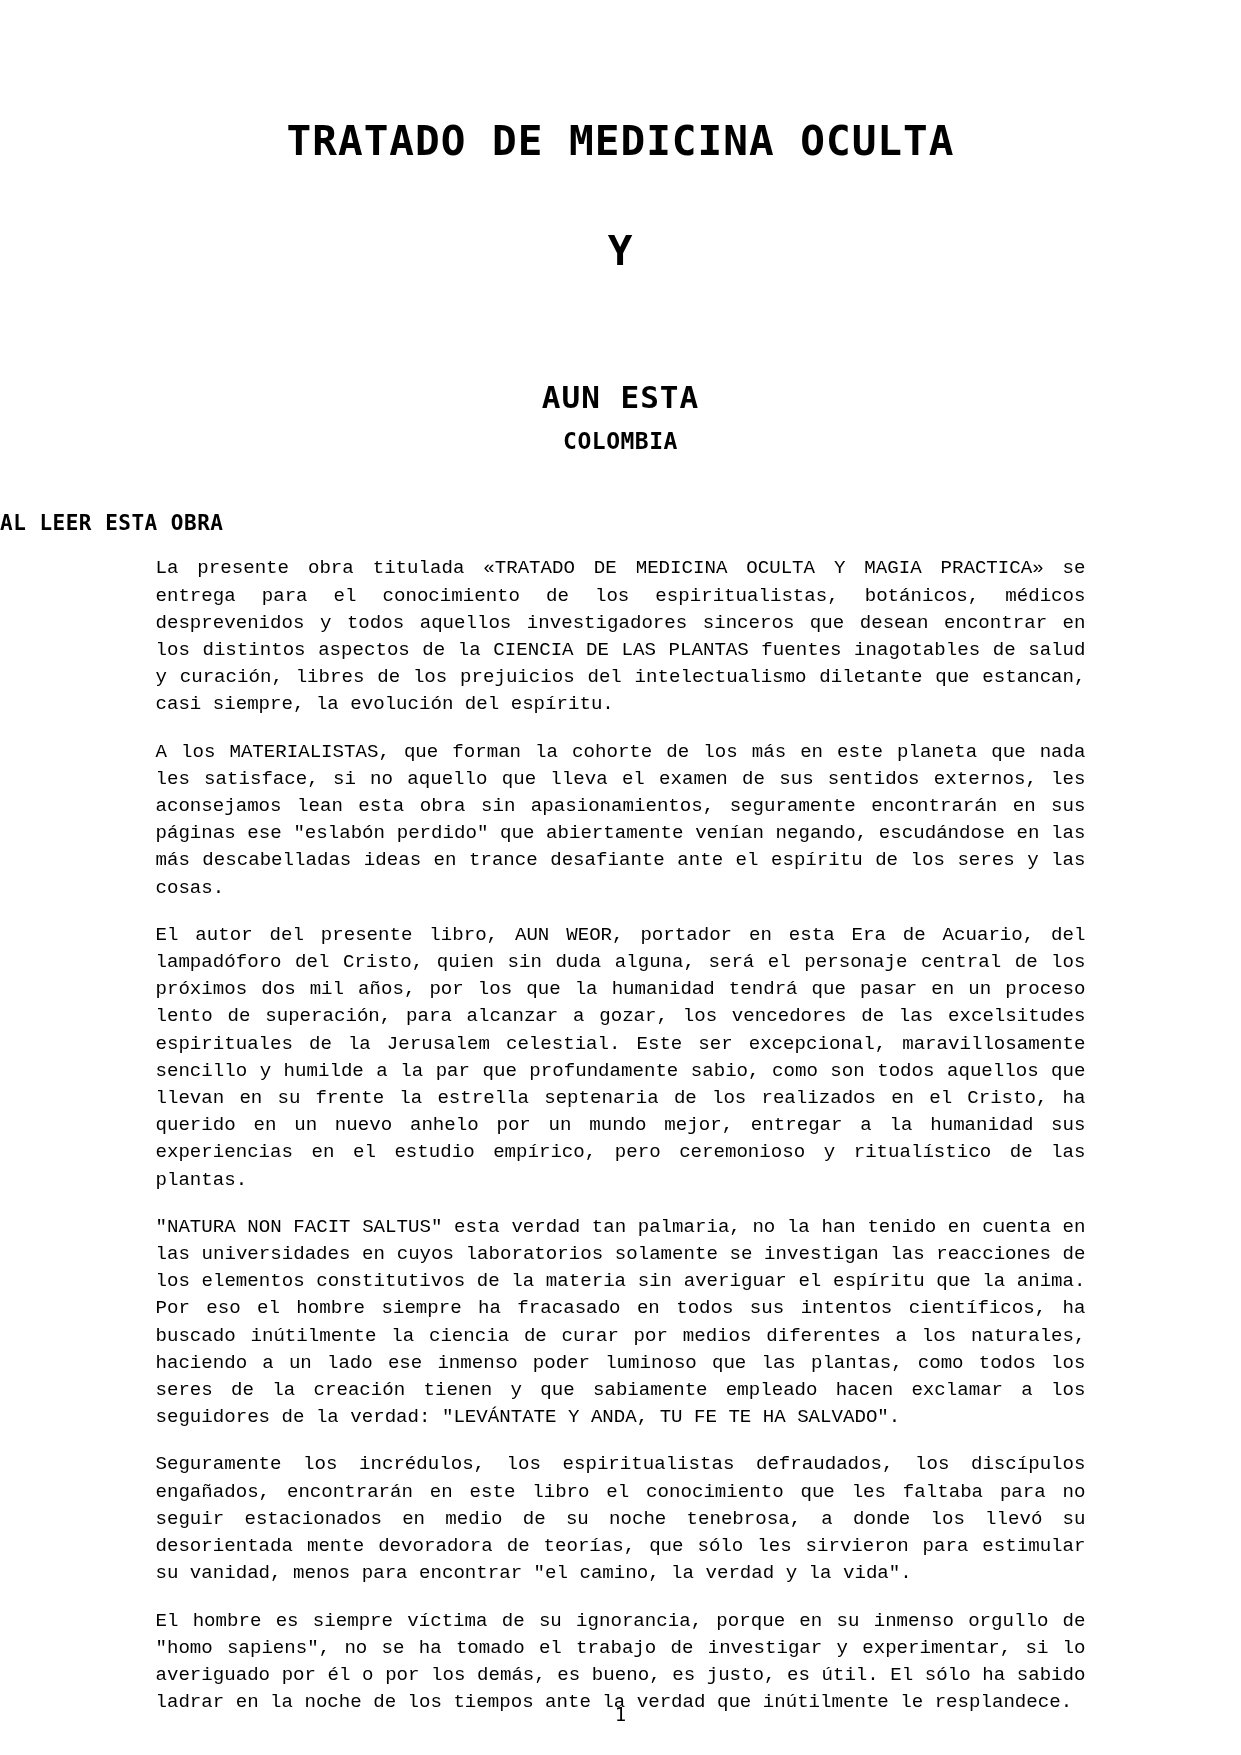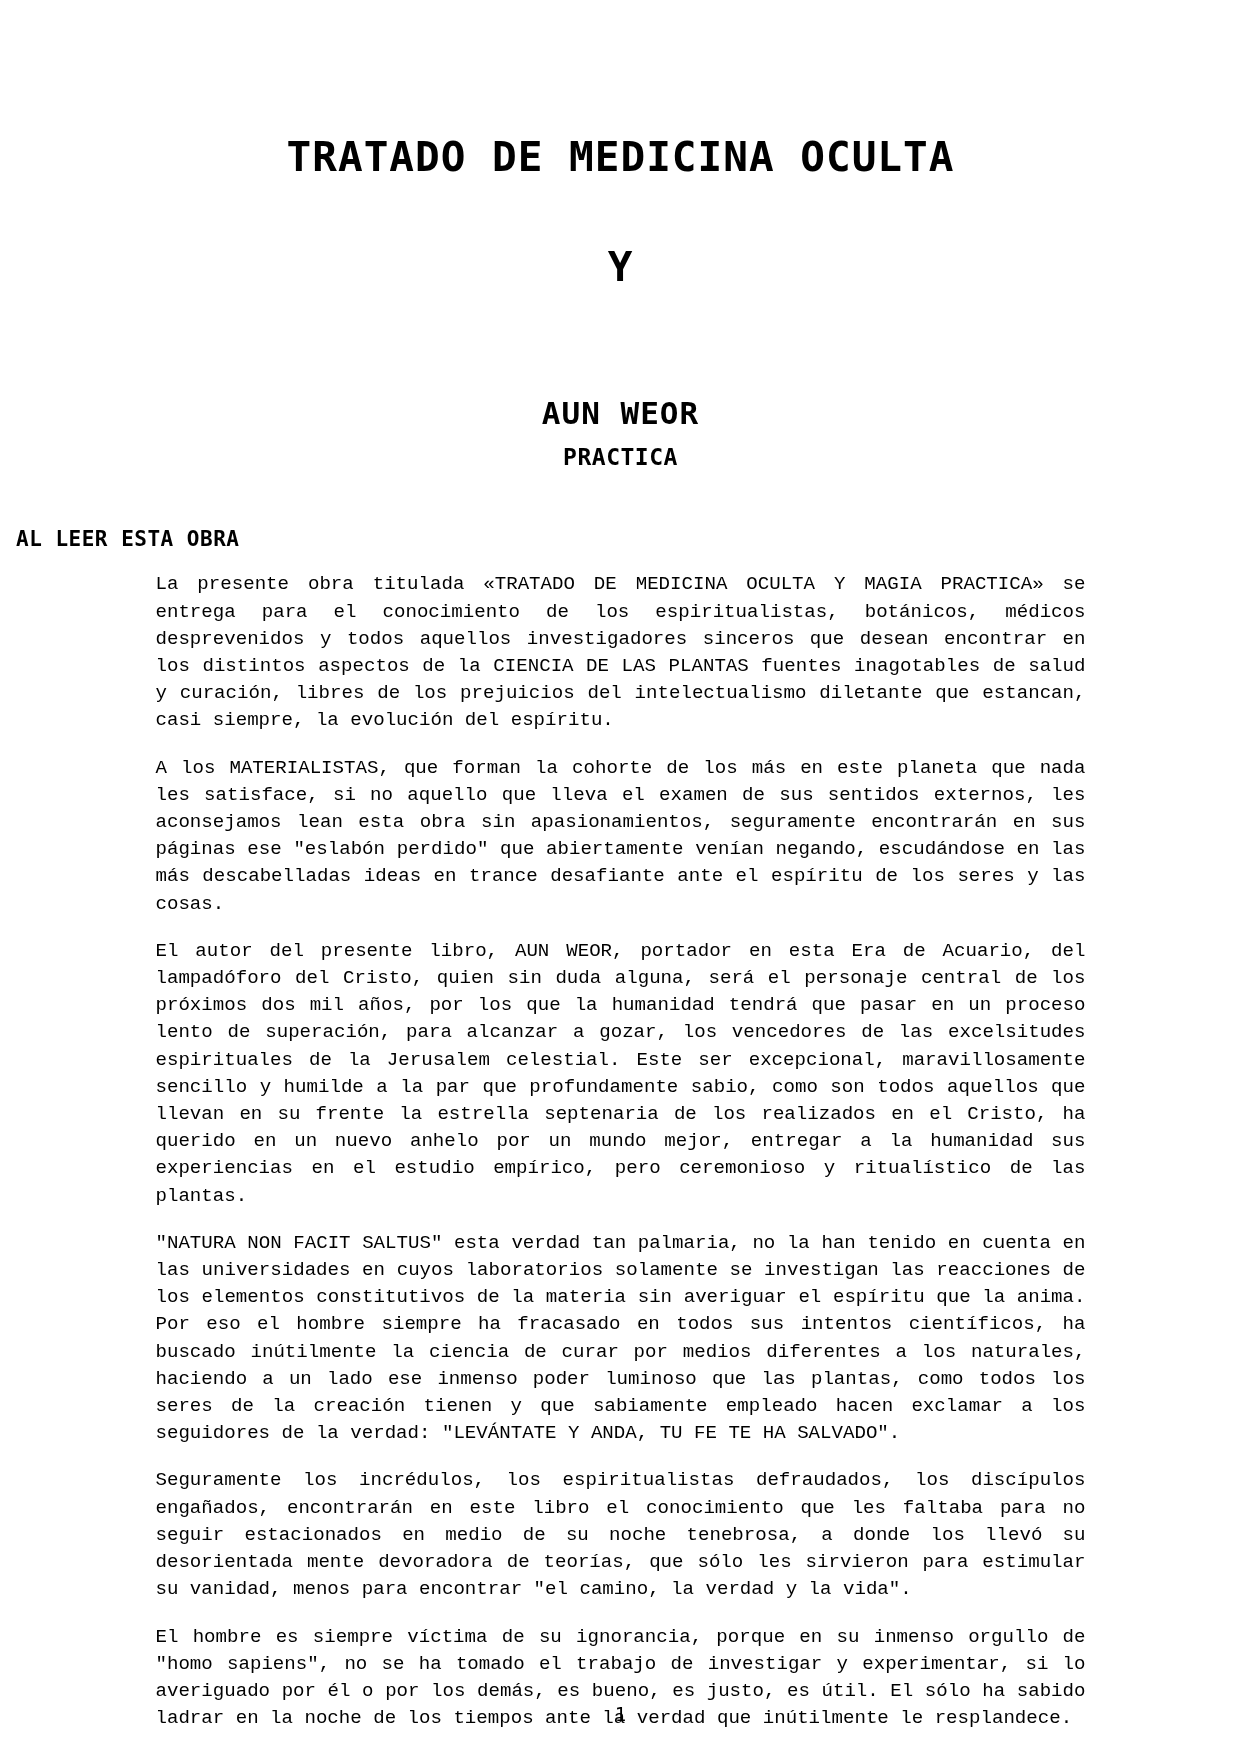--- a/index.html
+++ b/index.html
@@ -13,21 +13,21 @@
     height: 1755px;
     font-family: "DejaVu Sans Mono", "Liberation Mono", monospace;
     color: #000000;
     position: relative;
     overflow: hidden;
   }
   .page {
     width: 1241px;
     height: 1755px;
     box-sizing: border-box;
-    padding: 16px;
+    padding: 0;
     position: relative;
     background: #ffffff;
   }
 
   
   .title-block {
     padding-top: 58px;
     text-align: center;
   }
   .main-title {
@@ -110,22 +110,22 @@
 </head>
 <body>
 
 <div class="page">
 
   <div class="title-block">
     <h1 class="main-title">
       <span class="title-line">TRATADO DE MEDICINA OCULTA</span>
       <span class="title-line">Y</span>
     </h1>
-    <div class="author">AUN WEOR</div>
-    <div class="country">PRACTICA</div>
+    <div class="author">AUN ESTA</div>
+    <div class="country">COLOMBIA</div>
   </div>
 
   <div class="section-heading">AL LEER ESTA OBRA</div>
 
   <div class="body-text">
     <p class="para">La presente obra titulada «TRATADO DE MEDICINA OCULTA Y MAGIA PRACTICA» se entrega para el conocimiento de los espiritualistas, botánicos, médicos desprevenidos y todos aquellos investigadores sinceros que desean encontrar en los distintos aspectos de la CIENCIA DE LAS PLANTAS fuentes inagotables de salud y curación, libres de los prejuicios del intelectualismo diletante que estancan, casi siempre, la evolución del espíritu.</p>
     <p class="para">A los MATERIALISTAS, que forman la cohorte de los más en este planeta que nada les satisface, si no aquello que lleva el examen de sus sentidos externos, les aconsejamos lean esta obra sin apasionamientos, seguramente encontrarán en sus páginas ese "eslabón perdido" que abiertamente venían negando, escudándose en las más descabelladas ideas en trance desafiante ante el espíritu de los seres y las cosas.</p>
     <p class="para">El autor del presente libro, AUN WEOR, portador en esta Era de Acuario, del lampadóforo del Cristo, quien sin duda alguna, será el personaje central de los próximos dos mil años, por los que la humanidad tendrá que pasar en un proceso lento de superación, para alcanzar a gozar, los vencedores de las excelsitudes espirituales de la Jerusalem celestial. Este ser excepcional, maravillosamente sencillo y humilde a la par que profundamente sabio, como son todos aquellos que llevan en su frente la estrella septenaria de los realizados en el Cristo, ha querido en un nuevo anhelo por un mundo mejor, entregar a la humanidad sus experiencias en el estudio empírico, pero ceremonioso y ritualístico de las plantas.</p>
     <p class="para">"NATURA NON FACIT SALTUS" esta verdad tan palmaria, no la han tenido en cuenta en las universidades en cuyos laboratorios solamente se investigan las reacciones de los elementos constitutivos de la materia sin averiguar el espíritu que la anima. Por eso el hombre siempre ha fracasado en todos sus intentos científicos, ha buscado inútilmente la ciencia de curar por medios diferentes a los naturales, haciendo a un lado ese inmenso poder luminoso que las plantas, como todos los seres de la creación tienen y que sabiamente empleado hacen exclamar a los seguidores de la verdad: "LEVÁNTATE Y ANDA, TU FE TE HA SALVADO".</p>
     <p class="para">Seguramente los incrédulos, los espiritualistas defraudados, los discípulos engañados, encontrarán en este libro el conocimiento que les faltaba para no seguir estacionados en medio de su noche tenebrosa, a donde los llevó su desorientada mente devoradora de teorías, que sólo les sirvieron para estimular su vanidad, menos para encontrar "el camino, la verdad y la vida".</p>

